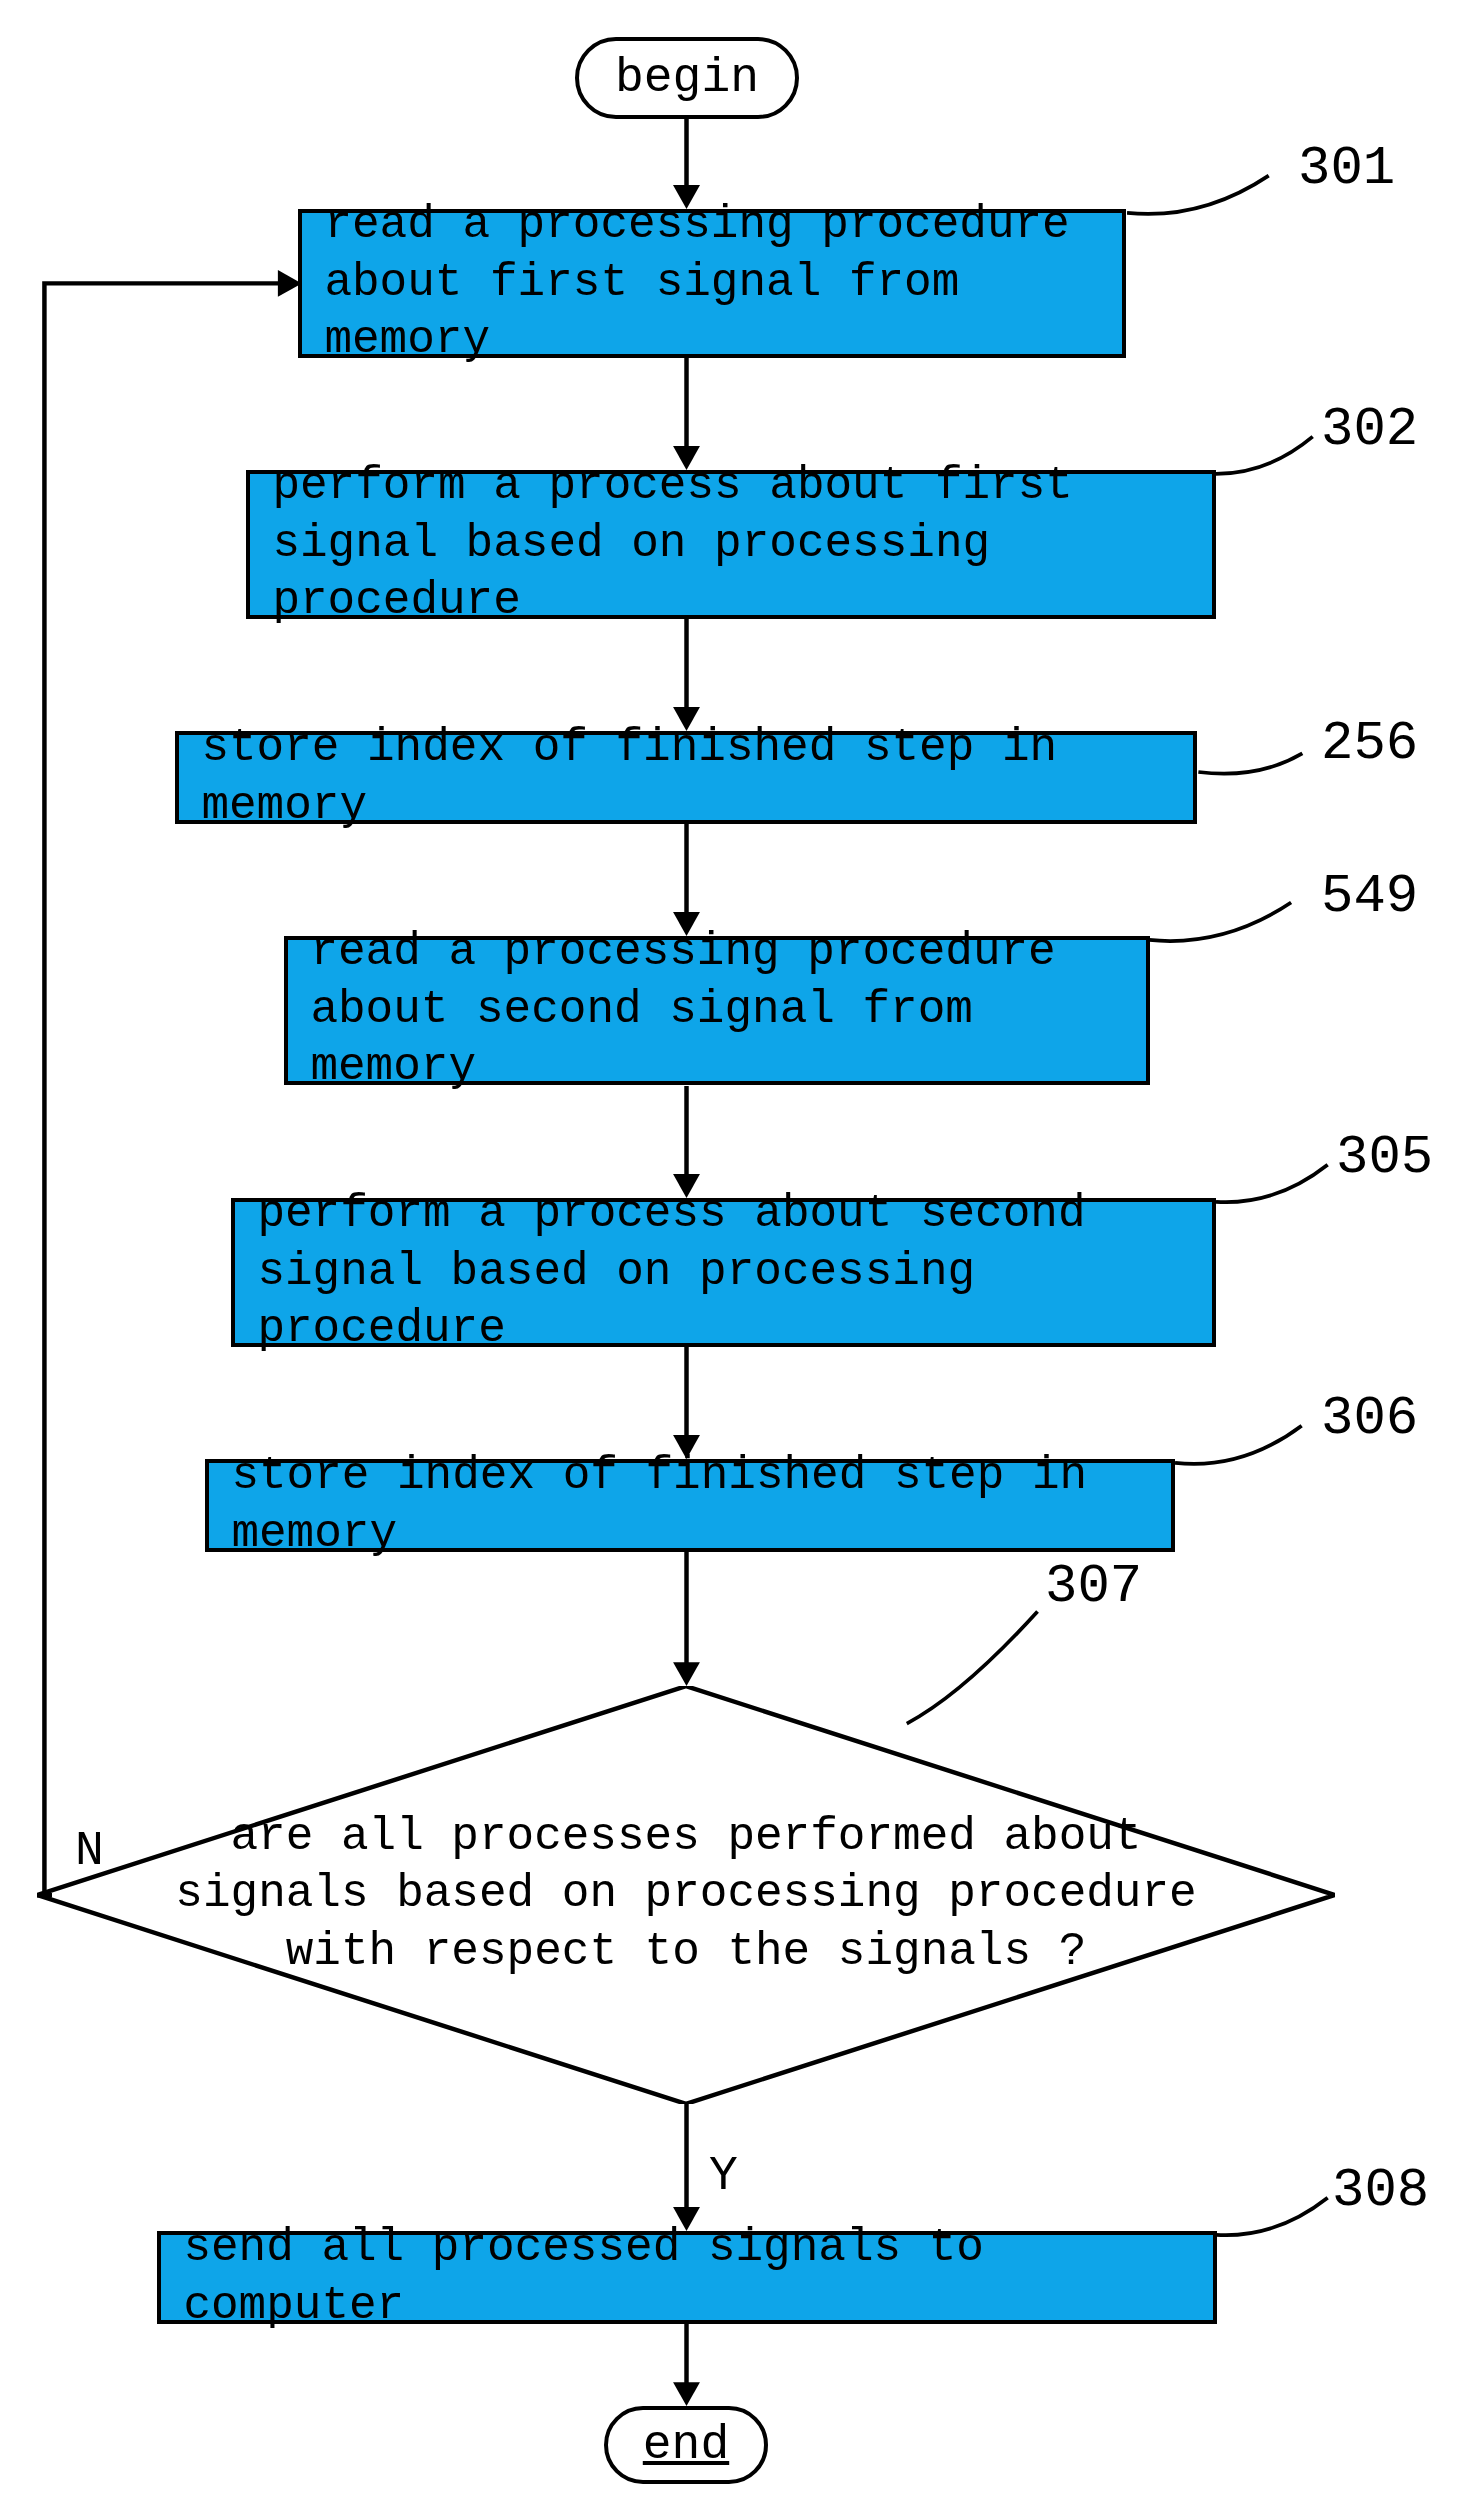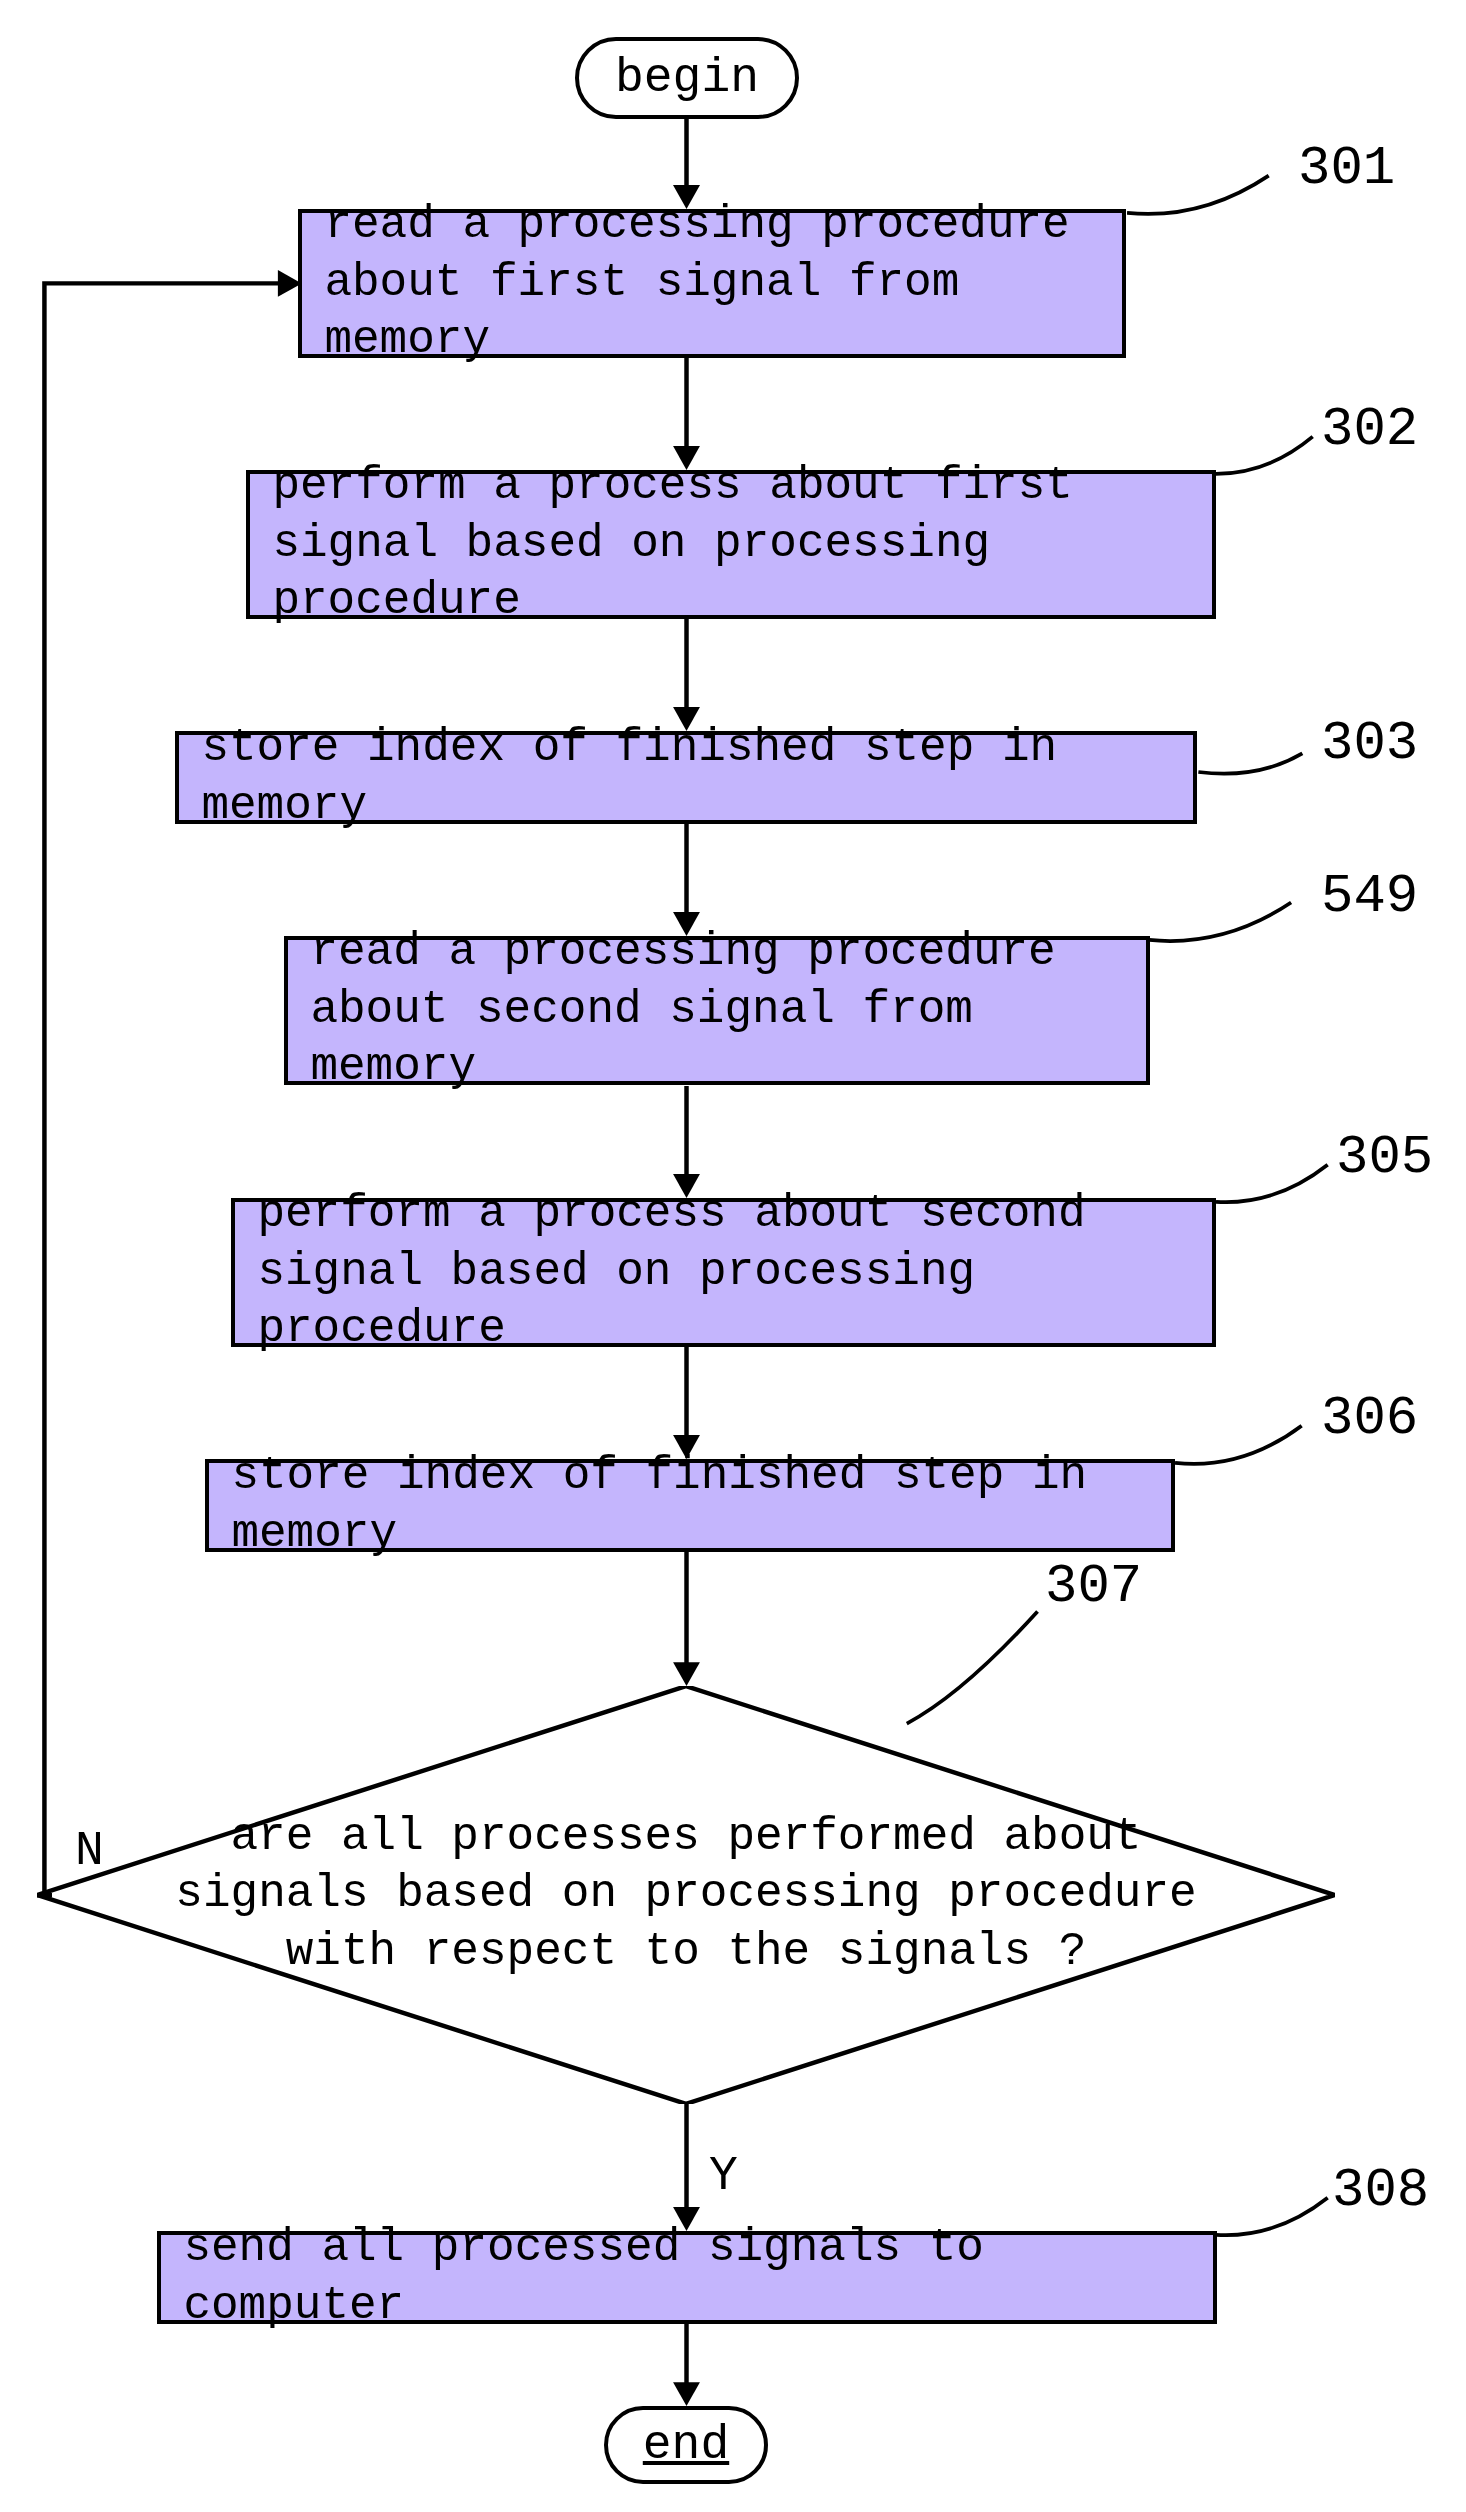--- a/index.html
+++ b/index.html
@@ -21,21 +21,21 @@
     border-radius: 45px;
     display: flex;
     align-items: center;
     justify-content: center;
     font-size: 48px;
     box-sizing: border-box;
   }
   .proc {
     position: absolute;
     border: 4.5px solid #000;
-    background: #c4b5fd;
+    background: #0ea5e9;
     font-size: 46px;
     line-height: 1.25;
     display: flex;
     align-items: center;
     justify-content: center;
     text-align: left;
     box-sizing: border-box;
   }
   .proc .txt {
     width: 100%;
@@ -125,21 +125,21 @@
     <line x1="30" y1="0" x2="30" y2="130" stroke="#000" stroke-width="6"></line>
     <polygon points="30,150 12,118 48,118" fill="#000"></polygon>
   </svg>
 
   <div class="proc" style="left:175px; top:731px; width:1022px; height:93px;">
     <div class="txt" style="white-space: pre-line;">store index of finished step in memory</div>
   </div>
   <svg class="lead" style="left:1198px; top:746px; width:127px; height:52px;" viewBox="0 0 170 70">
     <path d="M 0 35 Q 80 45 140 10" stroke="#000" stroke-width="5" fill="none"></path>
   </svg>
-  <div class="num-label" style="left:1321px; top:713px;">303</div>
+  <div class="num-label" style="left:1321px; top:713px;">256</div>
 
   <svg class="conn" style="left:664px; top:824px; width:45px; height:112px;" viewBox="0 0 60 150">
     <line x1="30" y1="0" x2="30" y2="130" stroke="#000" stroke-width="6"></line>
     <polygon points="30,150 12,118 48,118" fill="#000"></polygon>
   </svg>
 
   <div class="proc" style="left:284px; top:936px; width:866px; height:149px;">
     <div class="txt" style="white-space: pre-line;">read a processing procedure
 about second signal from memory</div>
   </div>

